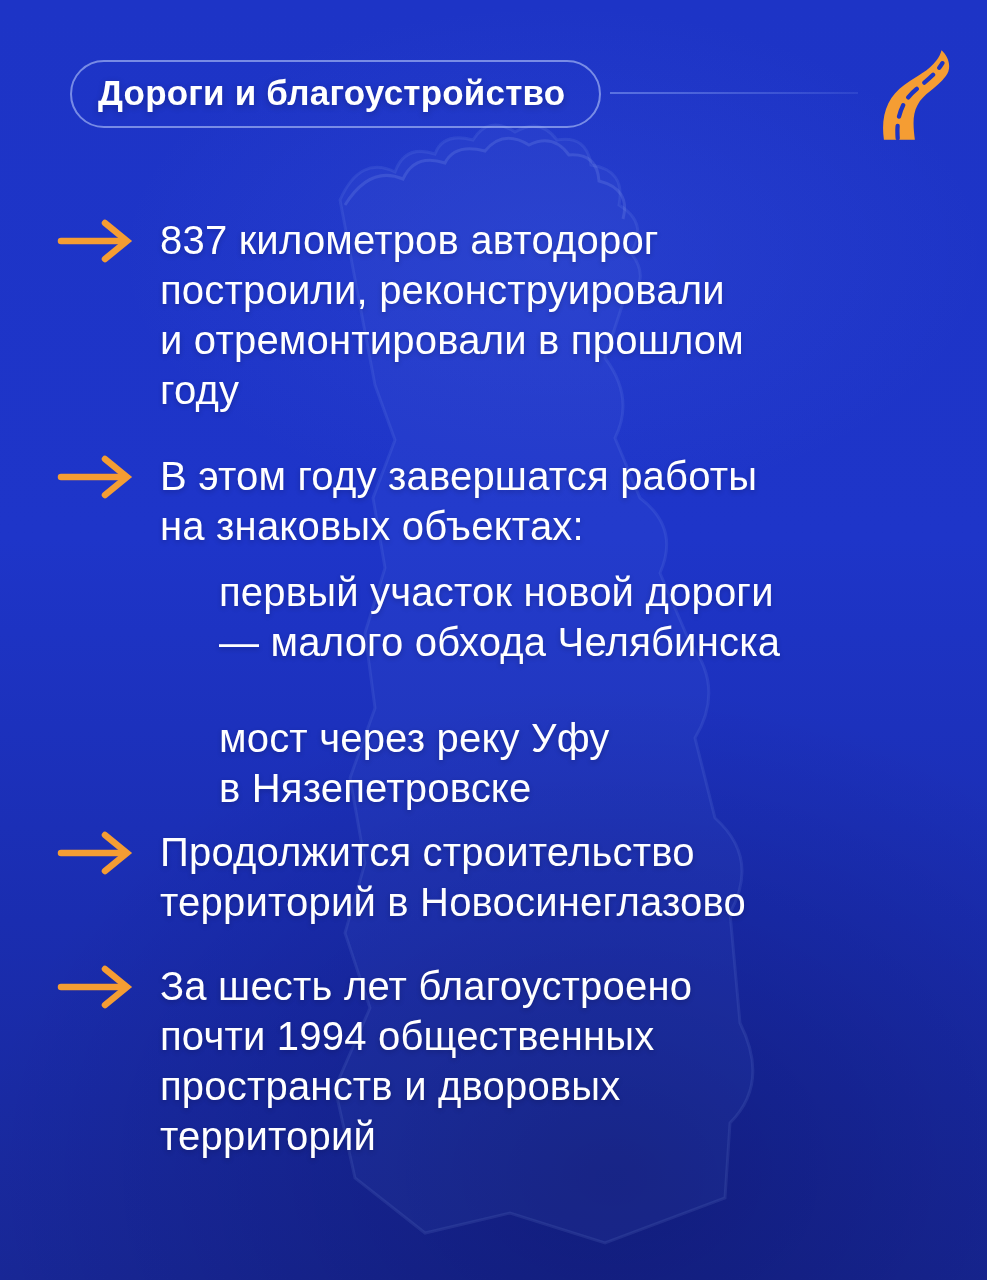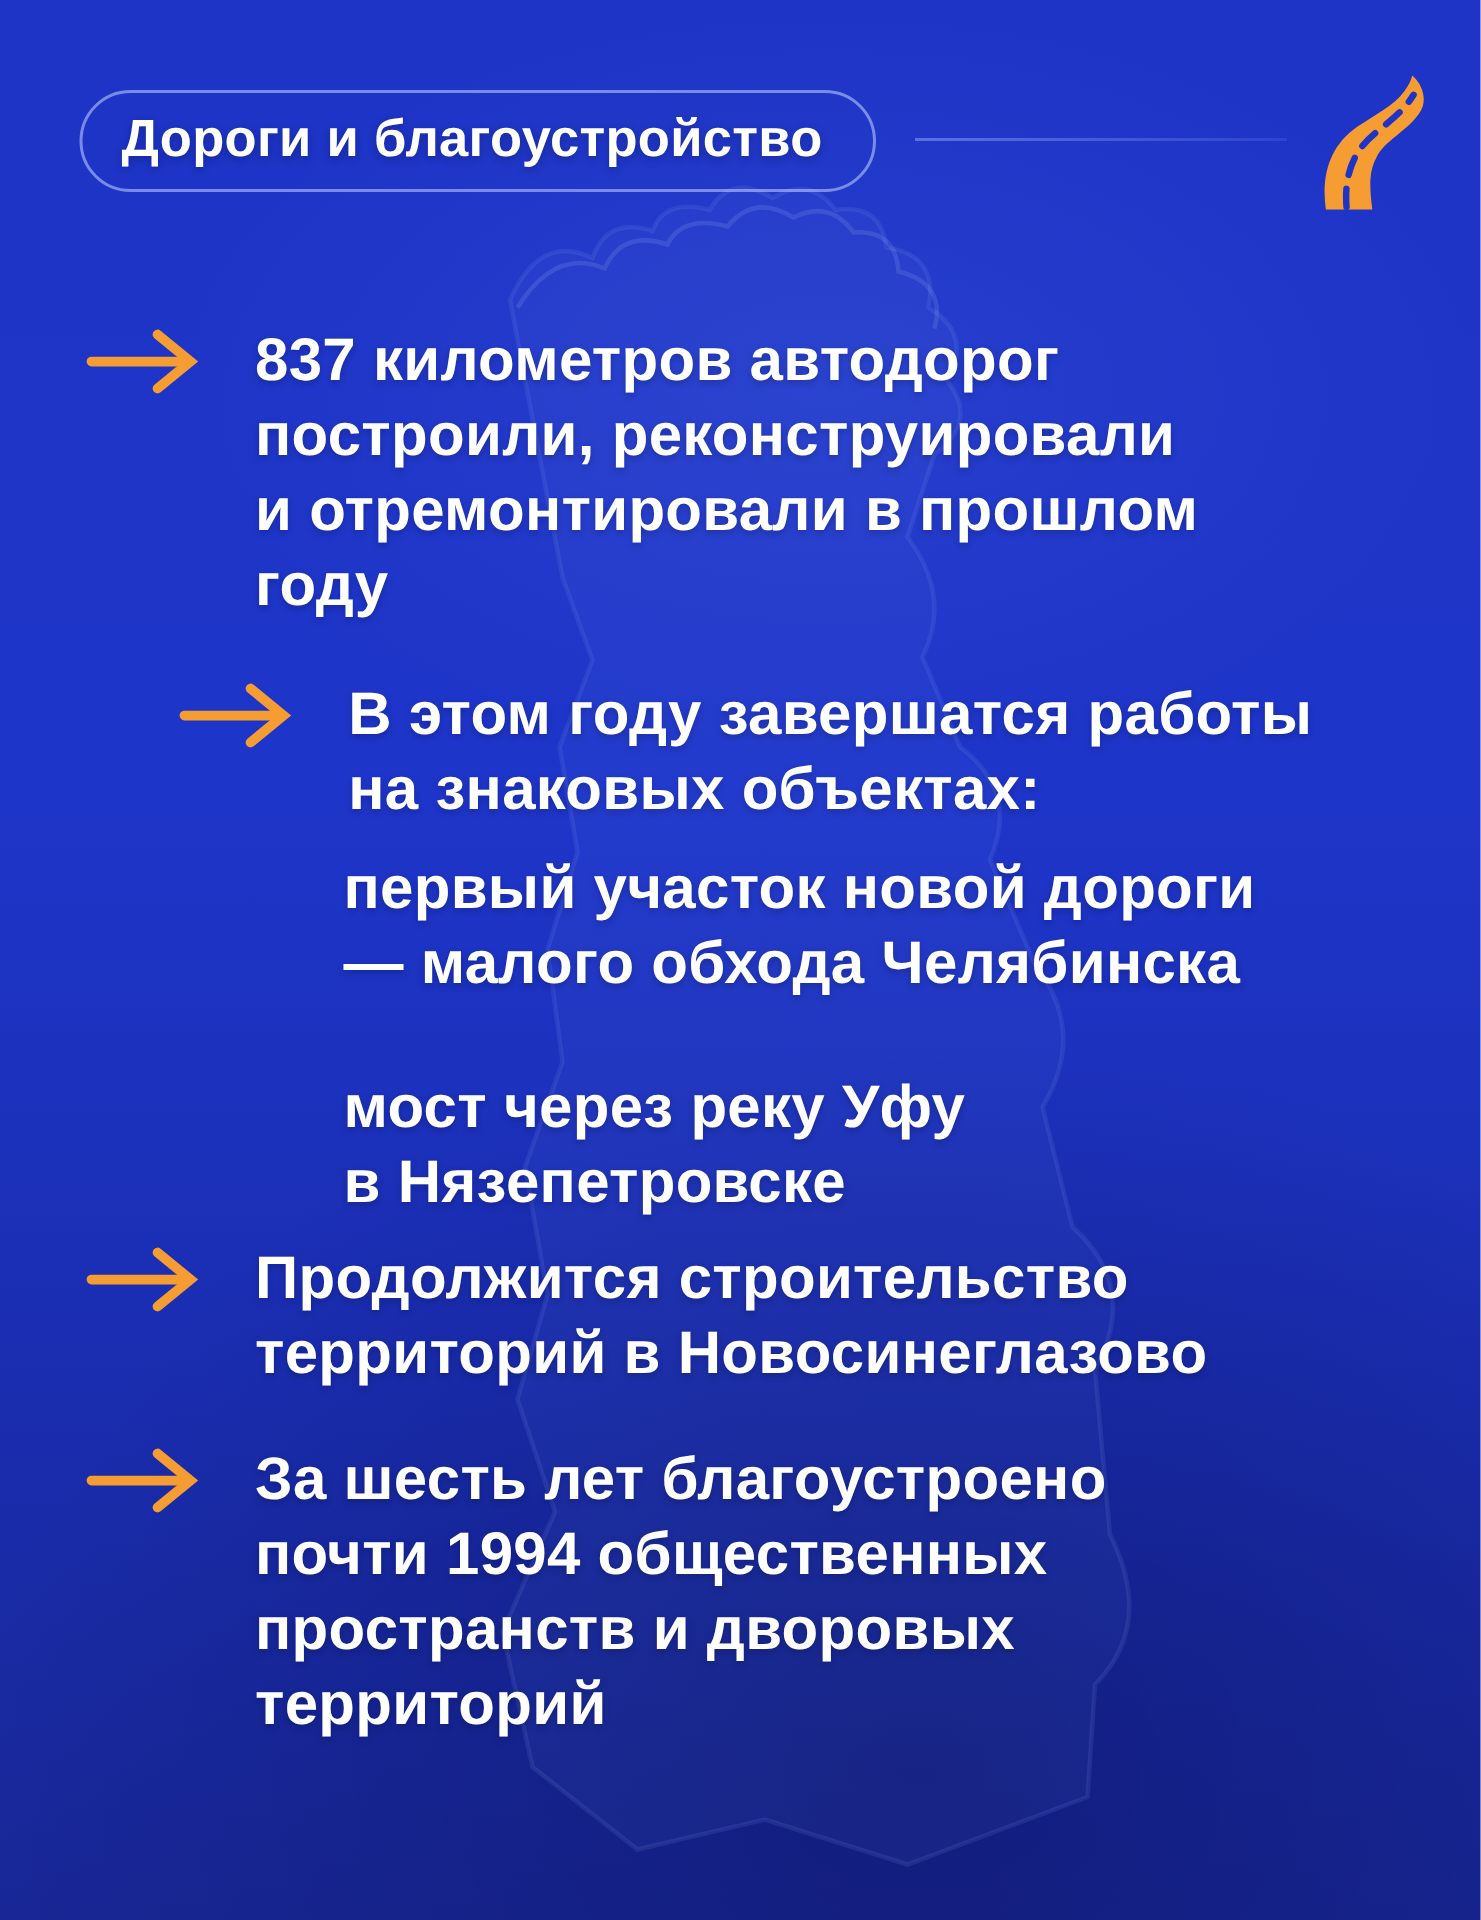--- a/index.html
+++ b/index.html
@@ -25,21 +25,21 @@
 
   
   .map-bg {
     position: absolute; inset: 0;
     pointer-events: none;
   }
 
   .header {
     position: relative;
     padding-top: 60px;
-    padding-left: 53px;
+    padding-left: 70px;
     height: 160px;
   }
   .title-pill {
     display: inline-block;
     position: relative;
     z-index: 2;
     border: 2px solid rgba(195,212,255,0.55);
     border-radius: 34px;
     padding: 11px 34px 13px 26px;
     font-size: 35px;
@@ -74,28 +74,27 @@
     align-items: flex-start;
     margin-bottom: 36px;
   }
   .item .marker-arrow {
     flex: 0 0 103px;
     padding-top: 4px;
   }
   .item-text {
     font-size: 40px;
     line-height: 50px;
-    font-weight: 700;
+    font-weight: 400;
     white-space: pre-line;
     color: var(--text);
     text-shadow: 0 2px 5px rgba(0,0,30,0.22);
     letter-spacing: 0.2px;
-    margin-left: 10px;
-  }
-  .item.tight { margin-bottom: 16px; justify-content: center; }
+  }
+  .item.tight { margin-bottom: 16px; }
   .item.sub {
     margin-left: 132px;
     margin-bottom: 14px;
   }
   .item.sub .marker-dot {
     flex: 0 0 30px;
     padding-top: 17px;
   }
   .item.sub.last-sub { margin-bottom: 46px; }
   .item.gap34 { margin-bottom: 34px; }

